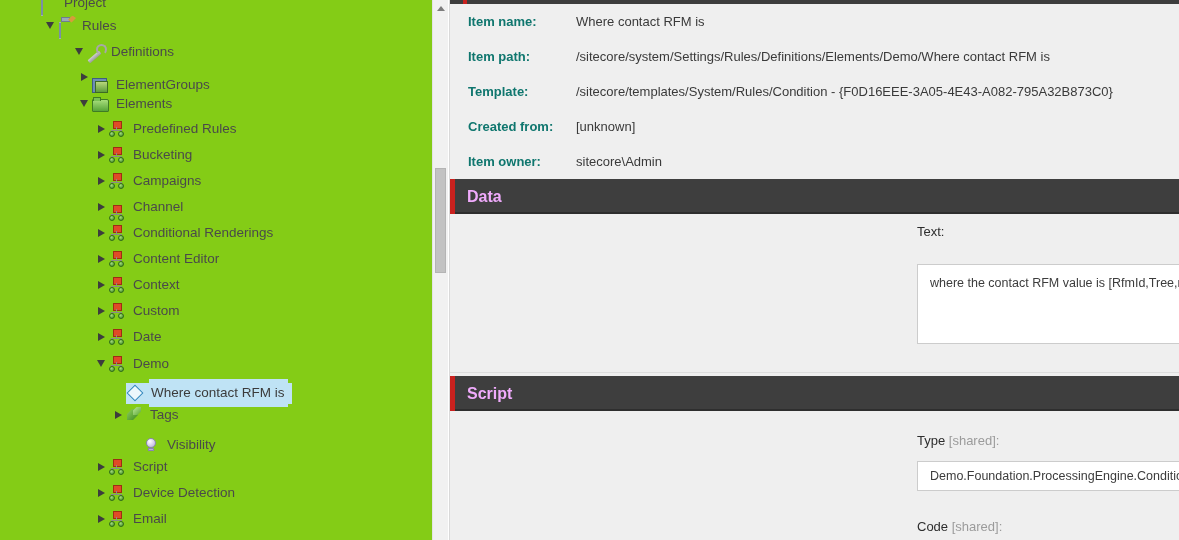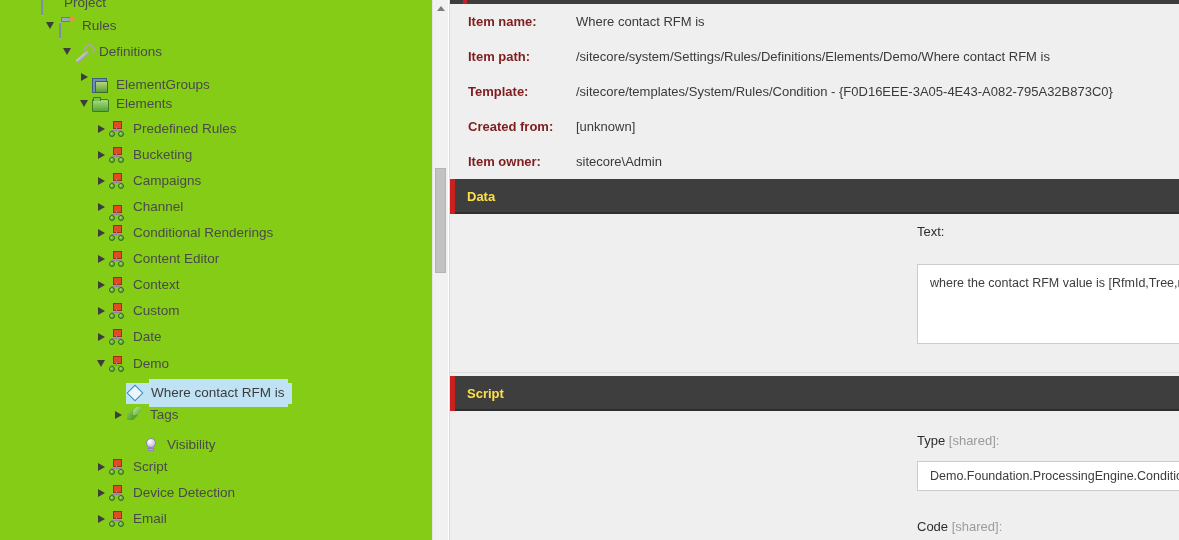--- a/index.html
+++ b/index.html
@@ -309,21 +309,21 @@
     position: relative;
     height: 35px;
     line-height: 35px;
     white-space: nowrap;
   }
   .qi-label {
     position: absolute;
     left: 18px; top: 0;
     font-size: 13px;
     font-weight: bold;
-    color: #7f1d1d;
+    color: #0f766e;
   }
   .qi-value {
     position: absolute;
     left: 126px; top: 0;
     font-size: 13px;
     color: #3a3a3a;
     white-space: nowrap;
   }
 
   
@@ -338,23 +338,23 @@
   .section-header .accent {
     position: absolute;
     left: 0; top: 0;
     width: 5px; height: 35px;
     background: #c9211e;
   }
   .section-header .sh-title {
     position: absolute;
     left: 17px; top: 0;
     line-height: 35px;
-    font-size: 13px;
+    font-size: 16px;
     font-weight: bold;
-    color: #fde047;
+    color: #f0abfc;
   }
 
   .field-label {
     position: absolute;
     font-size: 13px;
     color: #2d2d2d;
     white-space: nowrap;
   }
   .field-label .shared {
     color: #9b9b9b;
@@ -410,21 +410,21 @@
           </span></div>
         <div class="tree-row" style="position: absolute; left: 0px; top: 12px; width: 432px;"><span class="row-inner" style="margin-left: 42px;">
             <span class="twisty expanded">
               <i></i>
             </span>
             <span class="" style="display: inline-flex; align-items: center;">
               <span class="ticon"><span class="ic-clipboard"></span></span>
               <span class="tlabel">Rules</span>
             </span>
           </span></div>
-        <div class="tree-row" style="position: absolute; left: 0px; top: 38px; width: 390px;"><span class="row-inner" style="margin-left: 59px;">
+        <div class="tree-row" style="position: absolute; left: 12px; top: 38px; width: 390px;"><span class="row-inner" style="margin-left: 59px;">
             <span class="twisty expanded">
               <i></i>
             </span>
             <span class="" style="display: inline-flex; align-items: center;">
               <span class="ticon"><span class="ic-wrench"></span></span>
               <span class="tlabel">Definitions</span>
             </span>
           </span></div>
         <div class="tree-row" style="position: absolute; left: 0px; top: 64px; width: 432px;"><span class="row-inner" style="margin-left: 76px;">
             <span class="twisty collapsed">

